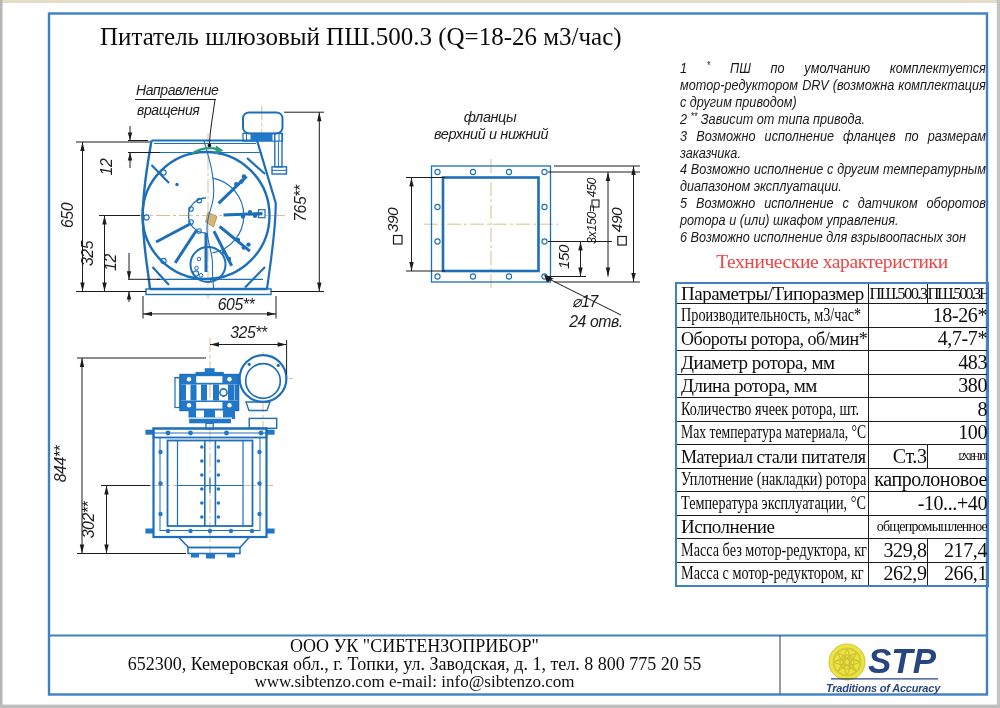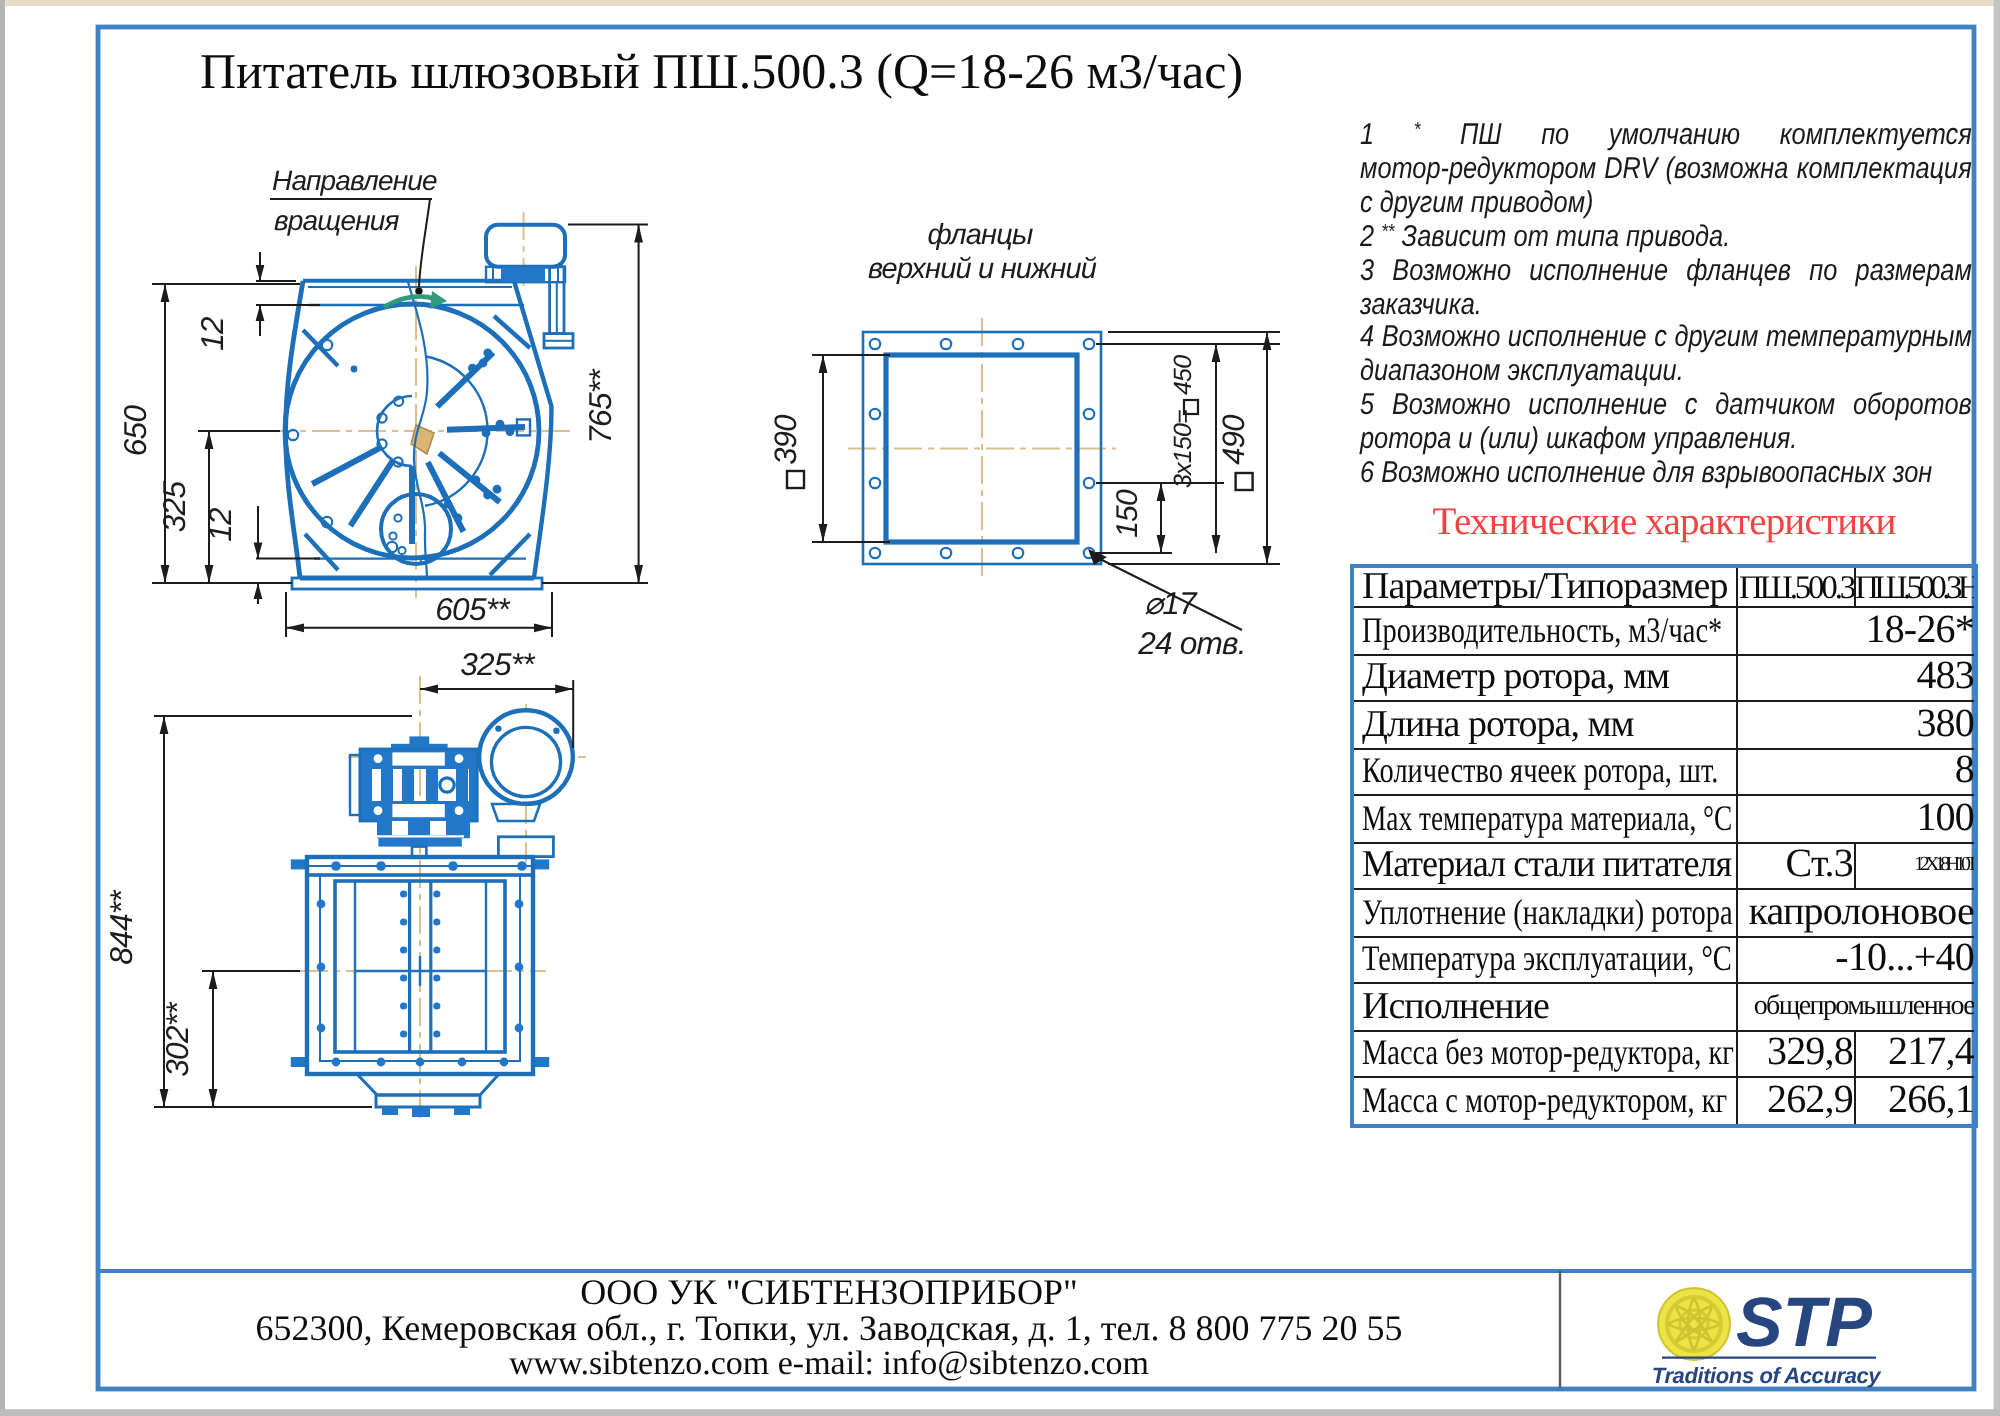--- a/index.html
+++ b/index.html
@@ -385,20 +385,26 @@
         <td class="v" style="font-size:16.5px;letter-spacing:-1.6px">ПШ.500.3</td>
         <td class="v" style="font-size:16.5px;letter-spacing:-2.3px">ПШ.500.3Н</td>
       </tr>
 <tr>
         <td class="n">
           <span class="cx" style="font-size:18px">Производительность, м3/час*</span>
         </td>
         <td class="v" colspan="2">18-26*</td>
       </tr>
 <tr>
+        <td class="n">
+          <span class="cx2">Обороты ротора, об/мин*</span>
+        </td>
+        <td class="v" colspan="2">4,7-7*</td>
+      </tr>
+<tr>
         <td class="n">Диаметр ротора, мм</td>
         <td class="v" colspan="2">483</td>
       </tr>
 <tr>
         <td class="n">Длина ротора, мм</td>
         <td class="v" colspan="2">380</td>
       </tr>
 <tr>
         <td class="n">
           <span class="cx" style="font-size:18px">Количество ячеек ротора, шт.</span>

